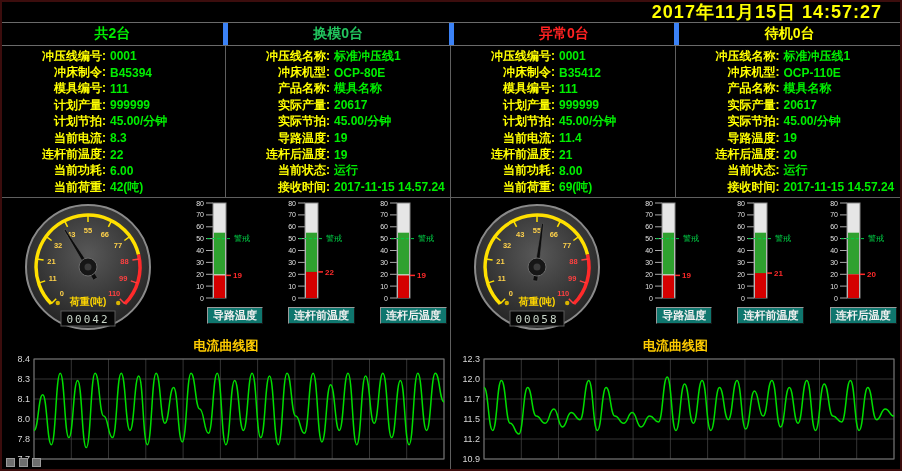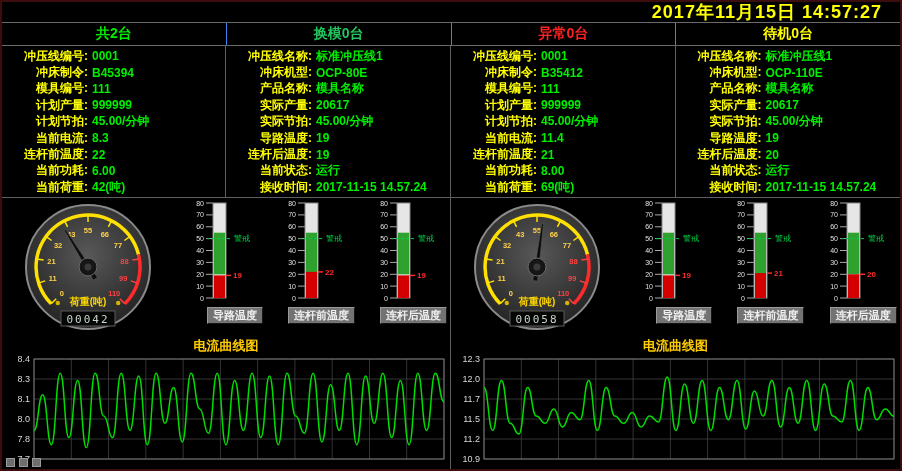--- a/index.html
+++ b/index.html
@@ -1,36 +1,36 @@
 <!DOCTYPE html>
 <html><head>
 <meta charset="utf-8">
 <style>
   *{margin:0;padding:0;box-sizing:border-box;}
   html,body{width:902px;height:471px;background:#000;overflow:hidden;}
   body{font-family:"Liberation Sans","DejaVu Sans",sans-serif;color:#fff;position:relative;border:2px solid #3c0d0d;}
   .datetime-row{height:20px;display:flex;justify-content:flex-end;align-items:center;padding-right:18px;}
   .datetime{color:#ffff00;font-size:18px;font-weight:bold;letter-spacing:1px;}
   .status-bar{height:24px;display:flex;border-top:1px solid #6a6a6a;border-bottom:1px solid #6a6a6a;}
-  .status-cell{flex:1;display:flex;align-items:center;justify-content:center;border-right:1px solid #3b82f6;font-weight:bold;font-size:14px;}
+  .status-cell{flex:1;display:flex;align-items:center;justify-content:center;border-right:5px solid #3b82f6;font-weight:bold;font-size:14px;}
   .status-cell:last-child{border-right:none;}
   .machines{display:flex;height:423px;}
   .machine{width:451px;display:flex;flex-direction:column;}
   .machine:first-child{border-right:1px solid #5f5f5f;}
   .info-grid{display:flex;height:152px;border-bottom:1px solid #5f5f5f;}
-  .info-col{width:50%;padding:2px 0 0 0;overflow:hidden;}
+  .info-col{width:50%;padding:2px 0 0 18px;overflow:hidden;}
   .info-col:first-child{border-right:1px solid #5f5f5f;}
   .info-row{display:flex;height:16.4px;align-items:center;font-size:12px;font-weight:bold;white-space:nowrap;}
   .info-row .k{width:86px;text-align:right;color:#ffff00;flex:none;}
   .info-row .v{margin-left:4px;color:#00ee00;}
   .gauge-row{display:flex;height:140px;align-items:flex-start;}
   .gauge-block{width:172px;display:flex;justify-content:center;padding-top:3px;}
   .thermo-row{flex:1;display:flex;justify-content:space-around;padding-top:2px;}
   .thermo{display:flex;flex-direction:column;align-items:flex-end;}
-  .thermo-label{margin-top:1px;font-size:11px;font-weight:bold;color:#f0f0f0;background:#737373;border:1px solid;border-color:#9a9a9a #151515 #151515 #9a9a9a;padding:0 5px;line-height:15px;white-space:nowrap;}
+  .thermo-label{margin-top:1px;font-size:11px;font-weight:bold;color:#f0f0f0;background:#0f766e;border:1px solid;border-color:#9a9a9a #151515 #151515 #9a9a9a;padding:0 5px;line-height:15px;white-space:nowrap;}
   .chart-block{flex:1;display:flex;flex-direction:column;align-items:center;}
   .chart-title{height:15px;line-height:15px;font-size:13px;font-weight:bold;color:#ffcc00;}
   .chart-svg{display:block;}
   .tray{position:absolute;left:4px;bottom:2px;display:flex;gap:4px;z-index:5;}
   .tray-icon{width:9px;height:9px;background:#6e6e6e;border:1px solid #9a9a9a;}
 </style>
 </head>
 <body>
 
 <div class="datetime-row">

